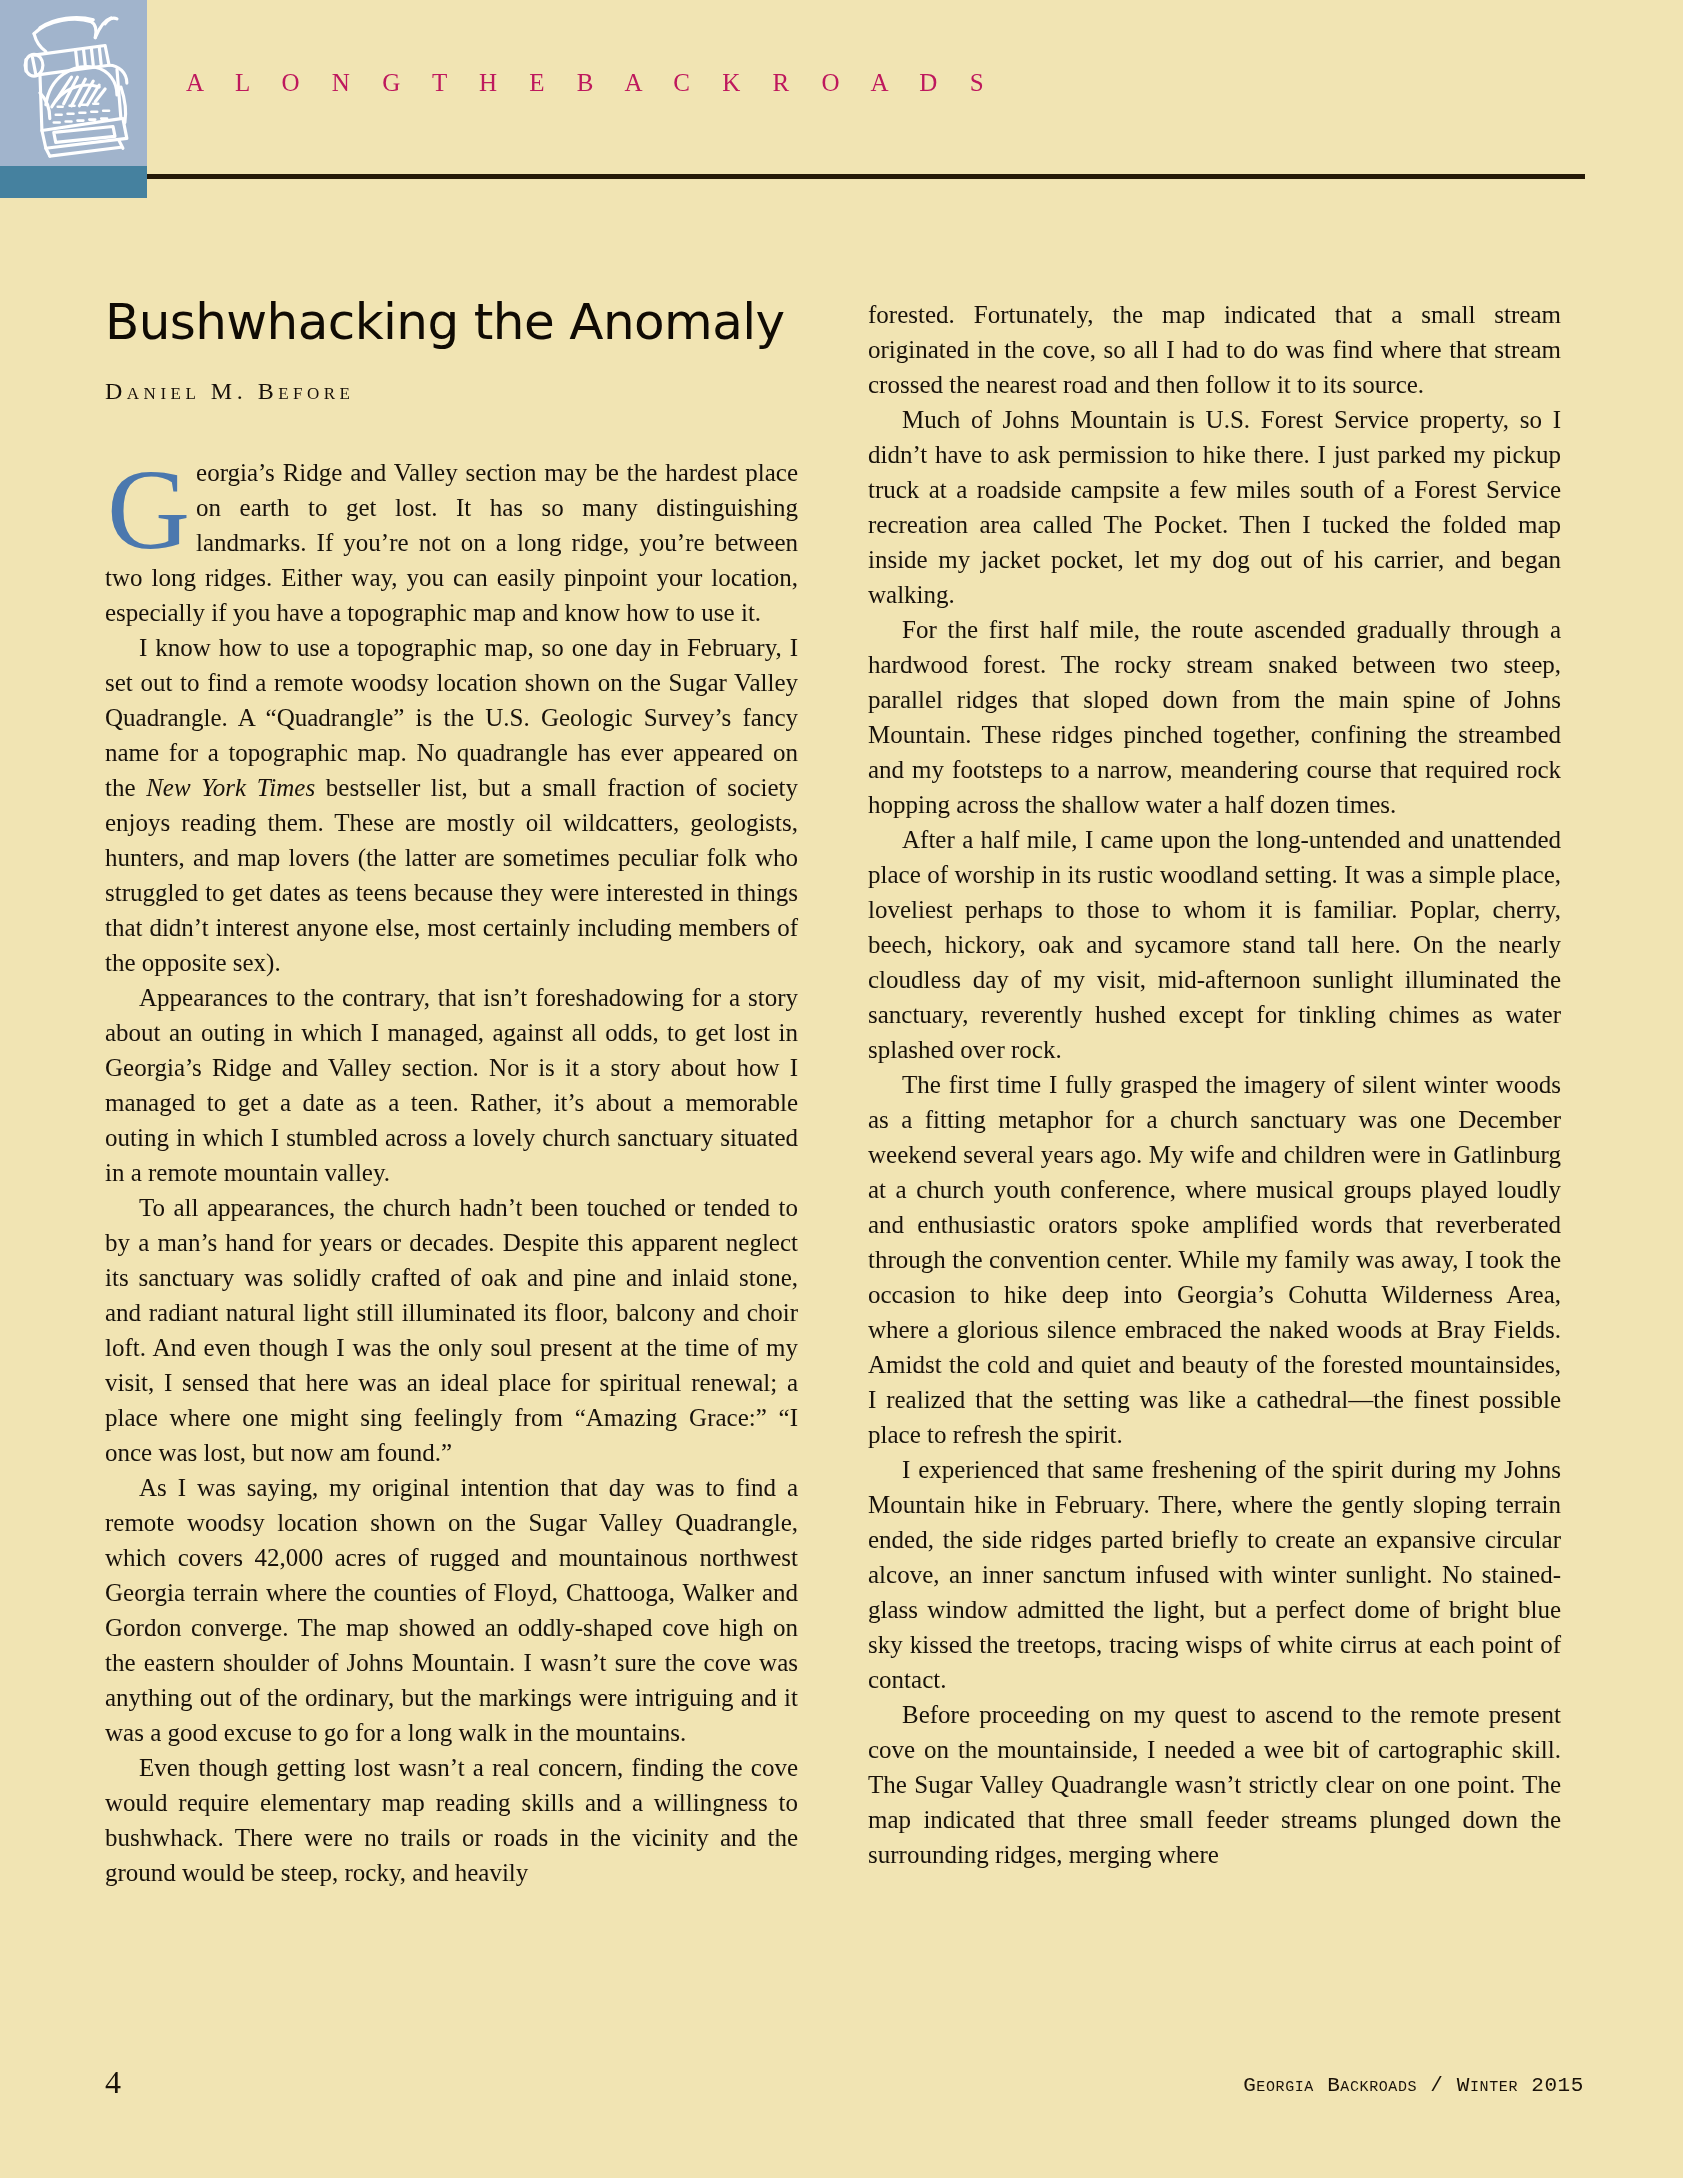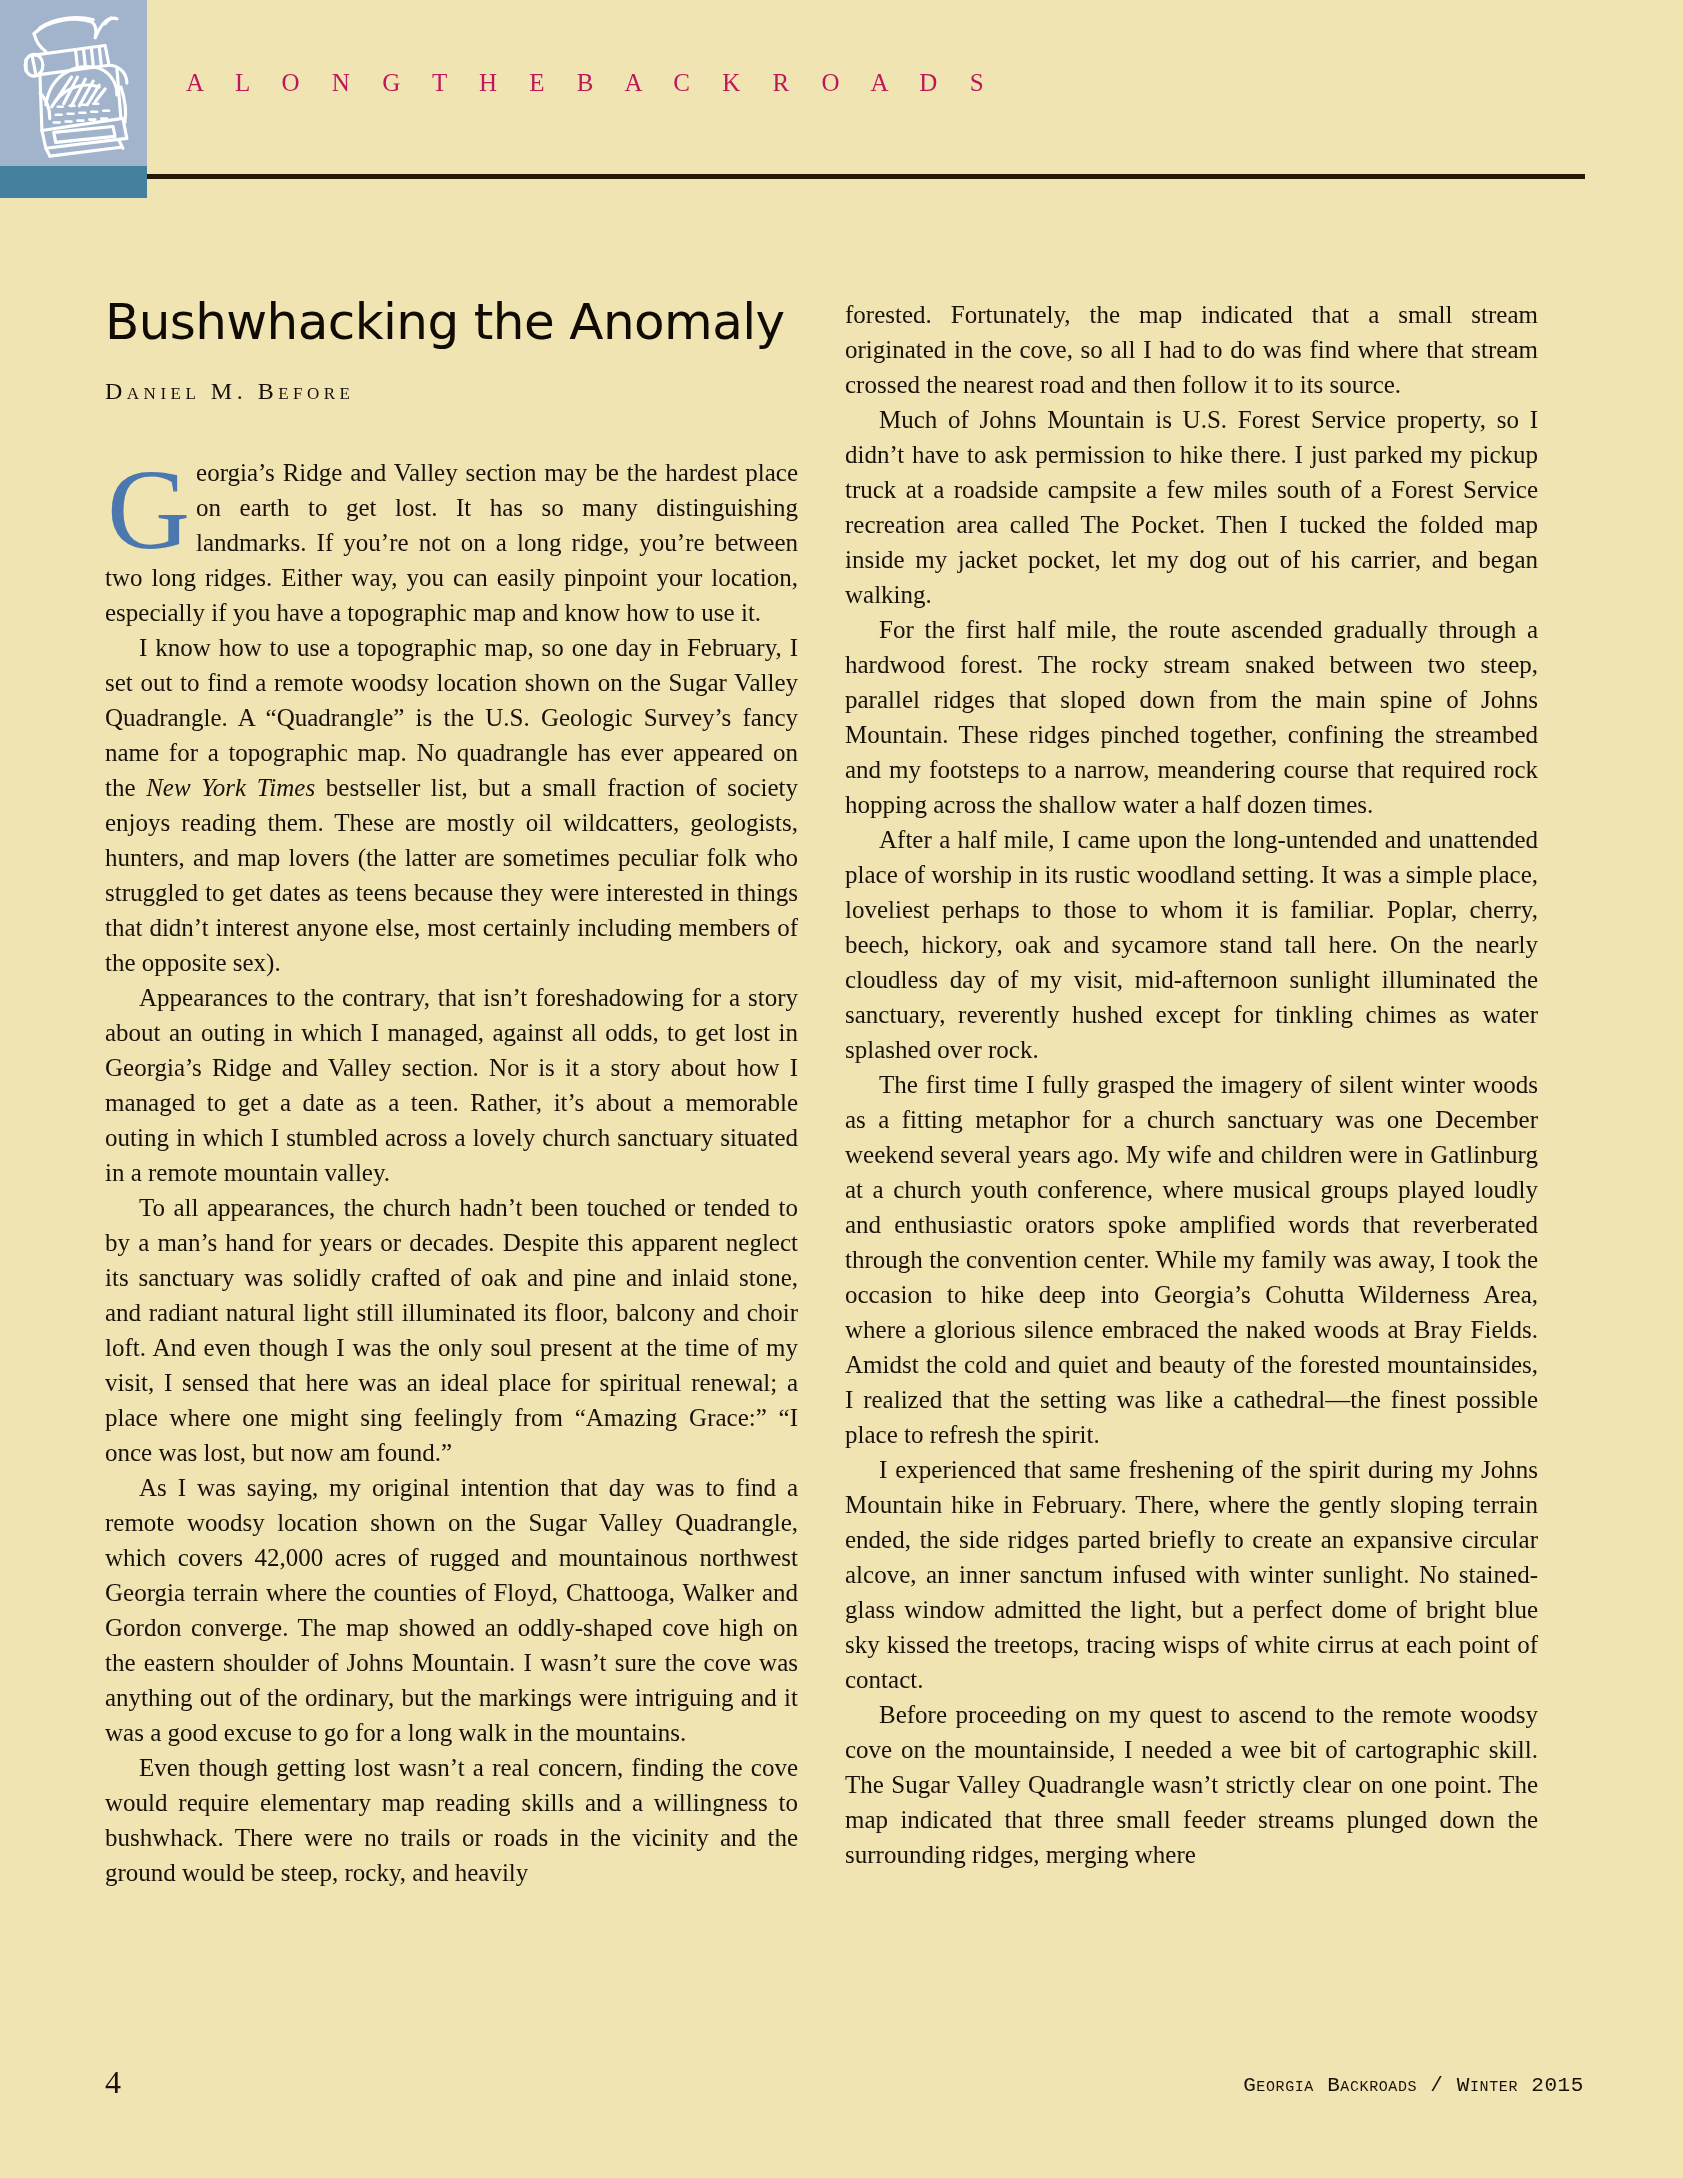--- a/index.html
+++ b/index.html
@@ -77,21 +77,21 @@
     height: 1723px;
   }
 
   #col-left {
     position: absolute;
     top: 0; left: 0;
     width: 693px;
   }
   #col-right {
     position: absolute;
-    top: 0; left: 740px;
+    top: 0; left: 763px;
     width: 693px;
   }
 
   #headline {
     font-family: "DejaVu Sans", "Liberation Sans", sans-serif;
     font-size: 50px;
     font-weight: normal;
     line-height: 1.02;
     letter-spacing: -0.6px;
     margin: 0 0 0 0;
@@ -241,21 +241,21 @@
   </div>
 
   <div id="col-right">
     <div class="body-text">
       <p class="first">forested. Fortunately, the map indicated that a small stream originated in the cove, so all I had to do was find where that stream crossed the nearest road and then follow it to its source.</p>
       <p>Much of Johns Mountain is U.S. Forest Service property, so I didn’t have to ask permission to hike there. I just parked my pickup truck at a roadside campsite a few miles south of a Forest Service recreation area called The Pocket. Then I tucked the folded map inside my jacket pocket, let my dog out of his carrier, and began walking.</p>
       <p>For the first half mile, the route ascended gradually through a hardwood forest. The rocky stream snaked between two steep, parallel ridges that sloped down from the main spine of Johns Mountain. These ridges pinched together, confining the streambed and my footsteps to a narrow, meandering course that required rock hopping across the shallow water a half dozen times.</p>
       <p>After a half mile, I came upon the long-untended and unattended place of worship in its rustic woodland setting. It was a simple place, loveliest perhaps to those to whom it is familiar. Poplar, cherry, beech, hickory, oak and sycamore stand tall here. On the nearly cloudless day of my visit, mid-afternoon sunlight illuminated the sanctuary, reverently hushed except for tinkling chimes as water splashed over rock.</p>
       <p>The first time I fully grasped the imagery of silent winter woods as a fitting metaphor for a church sanctuary was one December weekend several years ago. My wife and children were in Gatlinburg at a church youth conference, where musical groups played loudly and enthusiastic orators spoke amplified words that reverberated through the convention center. While my family was away, I took the occasion to hike deep into Georgia’s Cohutta Wilderness Area, where a glorious silence embraced the naked woods at Bray Fields. Amidst the cold and quiet and beauty of the forested mountainsides, I realized that the setting was like a cathedral—the finest possible place to refresh the spirit.</p>
       <p>I experienced that same freshening of the spirit during my Johns Mountain hike in February. There, where the gently sloping terrain ended, the side ridges parted briefly to create an expansive circular alcove, an inner sanctum infused with winter sunlight. No stained-glass window admitted the light, but a perfect dome of bright blue sky kissed the treetops, tracing wisps of white cirrus at each point of contact.</p>
-      <p>Before proceeding on my quest to ascend to the remote woodsy cove on the mountainside, I needed a wee bit of cartographic skill. The Sugar Valley Quadrangle wasn’t strictly clear on one point. The map indicated that three small feeder streams plunged down the surrounding ridges, merging where</p>
+      <p>Before proceeding on my quest to ascend to the remote present cove on the mountainside, I needed a wee bit of cartographic skill. The Sugar Valley Quadrangle wasn’t strictly clear on one point. The map indicated that three small feeder streams plunged down the surrounding ridges, merging where</p>
     </div>
   </div>
 </div>
 
 <div id="footer">
   <div id="page-number">4</div>
   <div id="folio">Georgia Backroads / Winter 2015</div>
 </div>
 
 

